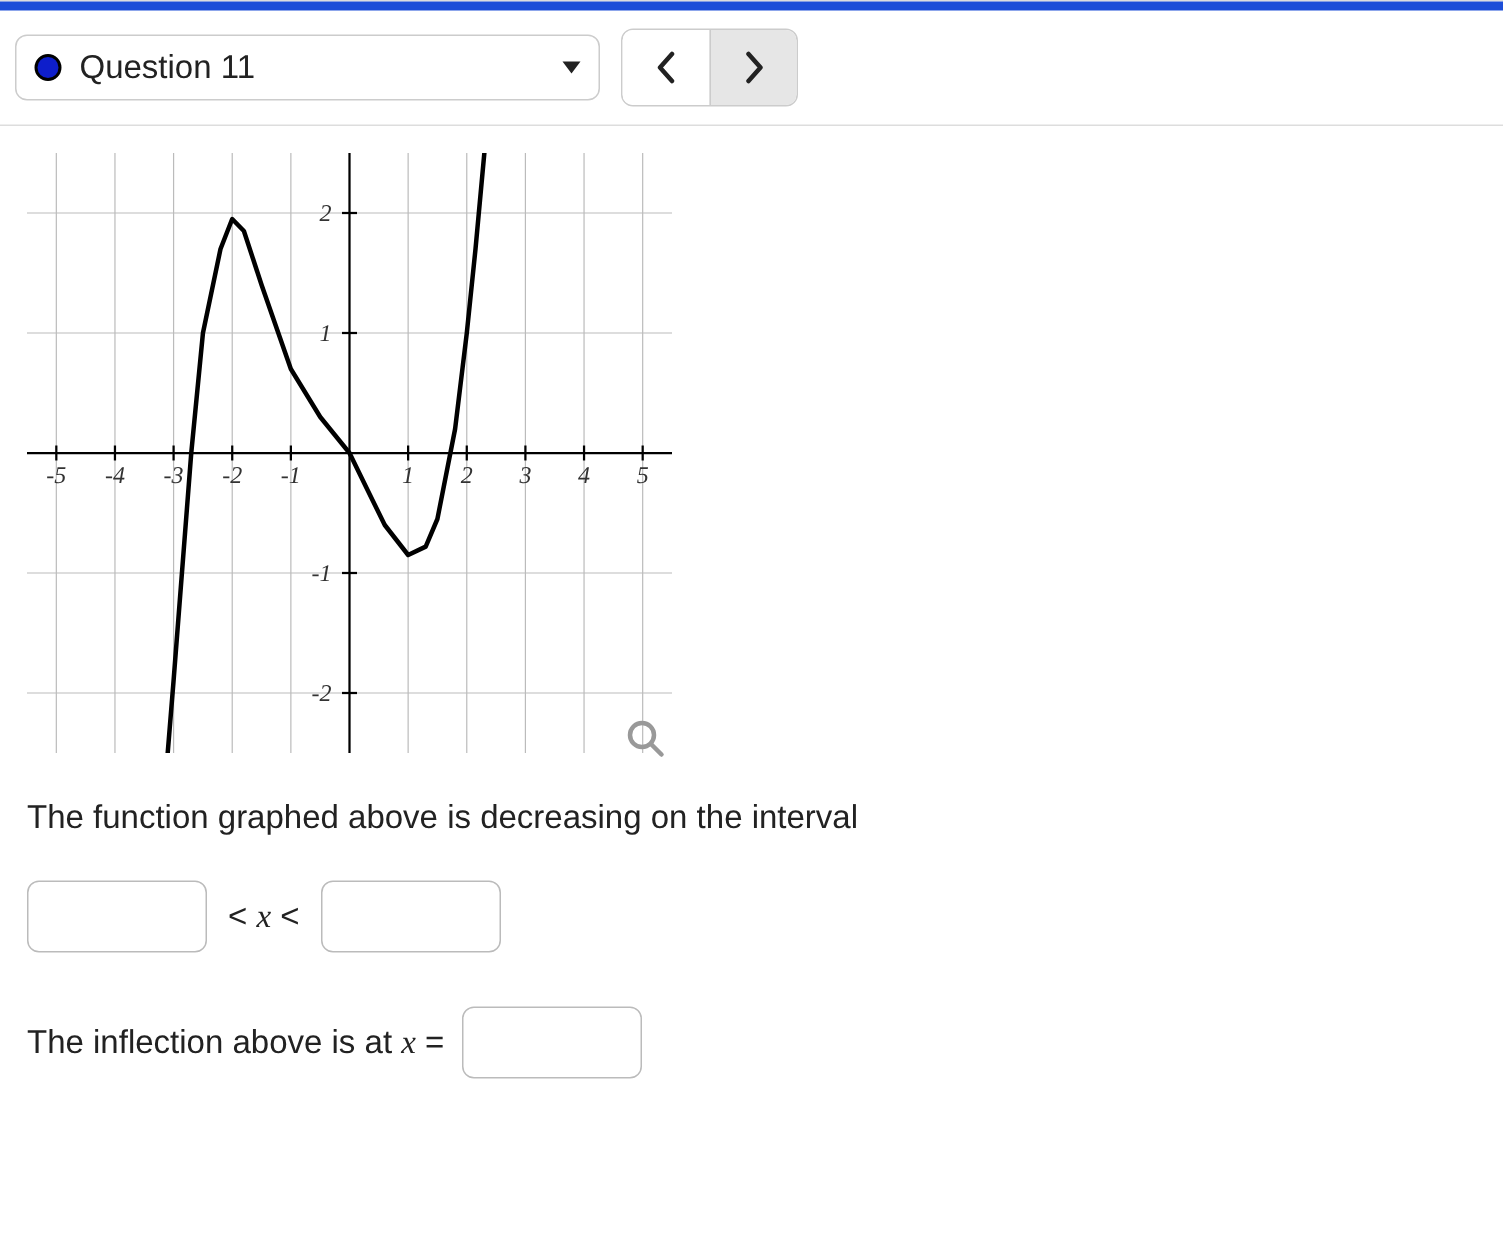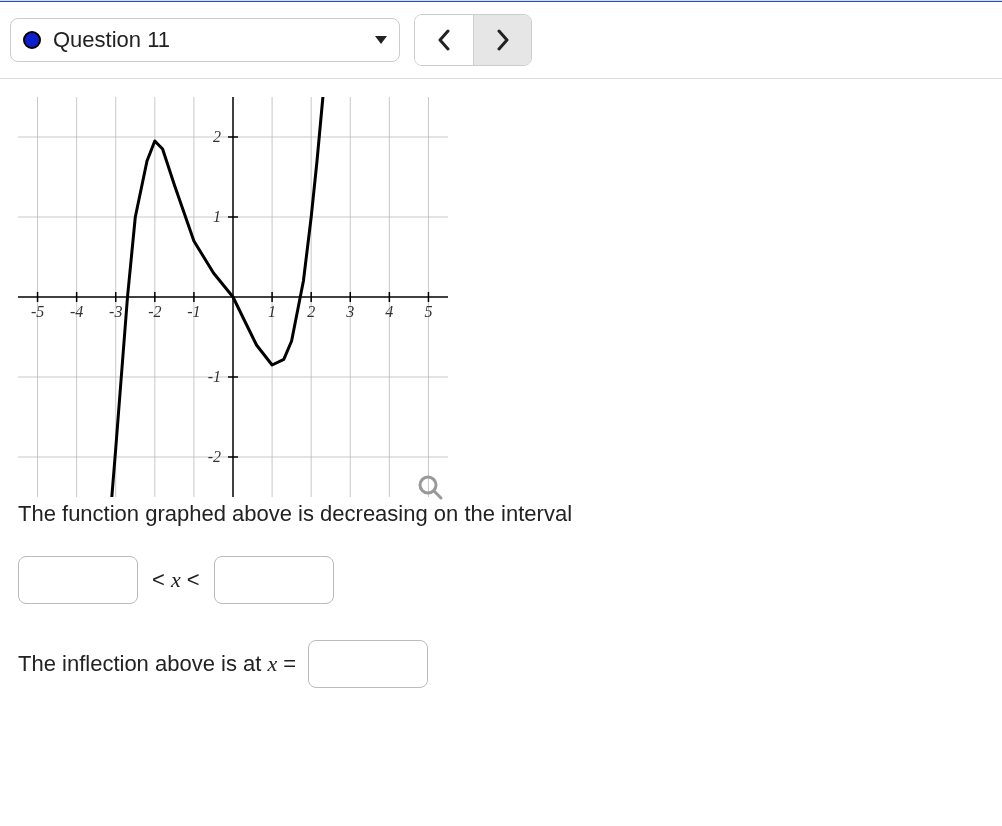--- a/index.html
+++ b/index.html
@@ -10,21 +10,21 @@
     background: #fff;
     color: #222;
     width: 1002px;
   }
   .hr-line { border: none; border-top: 1px solid #ddd; margin: 0; }
   .toolbar {
     display: flex;
     align-items: center;
     padding: 12px 10px;
     gap: 14px;
-    border-top: 1px solid #1d4ed8;
+    border-top: 6px solid #1d4ed8;
     border-bottom: 1px solid #ddd;
   }
   .question-selector {
     display: flex;
     align-items: center;
     border: 1px solid #ccc;
     border-radius: 8px;
     padding: 8px 12px;
     min-width: 390px;
     cursor: pointer;
@@ -76,20 +76,21 @@
   .zoom-icon {
     position: absolute;
     right: 4px;
     bottom: -4px;
     width: 28px; height: 28px;
     color: #888;
     cursor: pointer;
   }
   .prompt {
     font-size: 22px;
+    margin-top: 26px;
     line-height: 1.5;
   }
   .answer-row {
     display: flex;
     align-items: center;
     gap: 14px;
     margin-top: 26px;
     font-size: 22px;
   }
   .answer-input {

